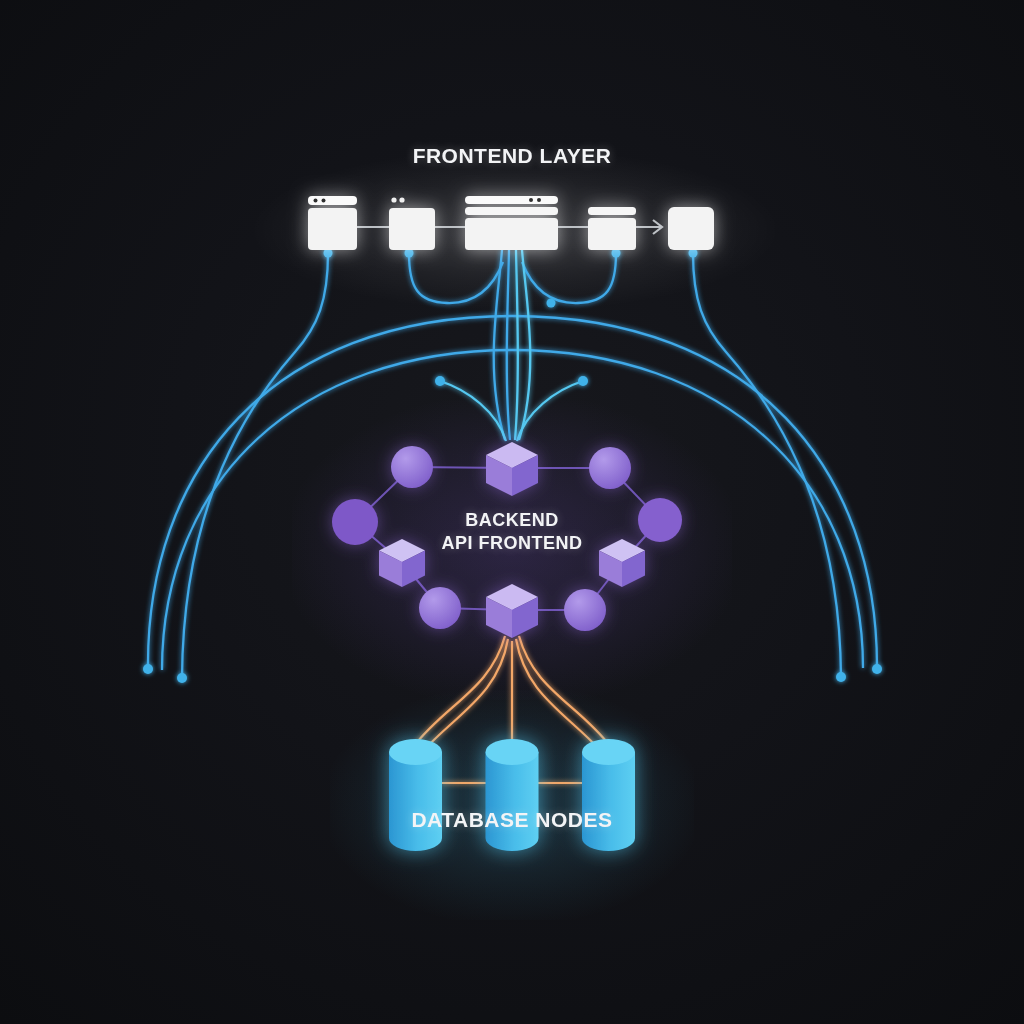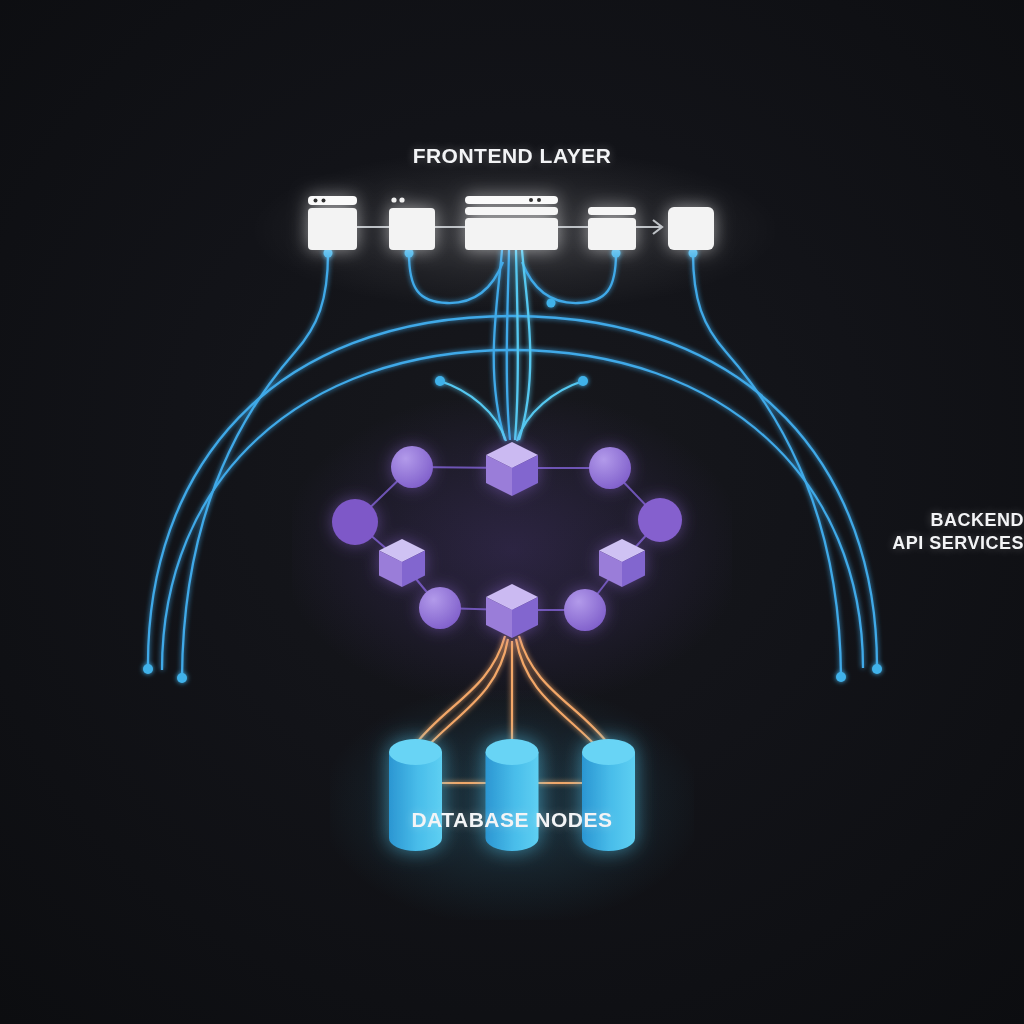--- a/index.html
+++ b/index.html
@@ -16,21 +16,21 @@
     background:radial-gradient(ellipse at center, rgba(134,92,220,0.20) 0%, rgba(134,92,220,0.07) 50%, rgba(134,92,220,0) 75%);}
   .glow-db{left:330px;top:690px;width:364px;height:230px;
     background:radial-gradient(ellipse at center, rgba(76,198,242,0.20) 0%, rgba(76,198,242,0.06) 52%, rgba(76,198,242,0) 75%);}
   svg{position:absolute;left:0;top:0;}
   .layer-label{
     position:absolute;left:0;width:1024px;text-align:center;
     color:#f3f4f6;font-weight:700;letter-spacing:0.5px;
     text-shadow:0 0 10px rgba(255,255,255,0.28);
   }
   .label-frontend{top:144px;font-size:21px;}
-  .label-backend{top:509px;font-size:18px;line-height:23px;text-align:right;}
+  .label-backend{top:509px;font-size:18px;line-height:23px;}
   .label-db{top:808px;font-size:21px;}
 </style>
 </head>
 <body>
 
 <div class="stage">
 
   <div class="glow glow-frontend"></div>
   <div class="glow glow-backend"></div>
   <div class="glow glow-db"></div>
@@ -201,17 +201,17 @@
         <path d="M 582 752 L 582 838 A 26.5 13 0 0 0 635 838 L 635 752 Z" fill="url(#cylBody)"></path>
         <ellipse cx="608.5" cy="752" rx="26.5" ry="13" fill="#68d4f5"></ellipse>
       </g>
     </g>
   </svg>
 
   <div class="layer-label label-frontend">FRONTEND LAYER</div>
 
   <div class="layer-label label-backend">
     <div>BACKEND</div>
-    <div>API SERVICES</div>
+    <div>API FRONTEND</div>
   </div>
 
   <div class="layer-label label-db">DATABASE NODES</div>
 </div>
 
 </body></html>

